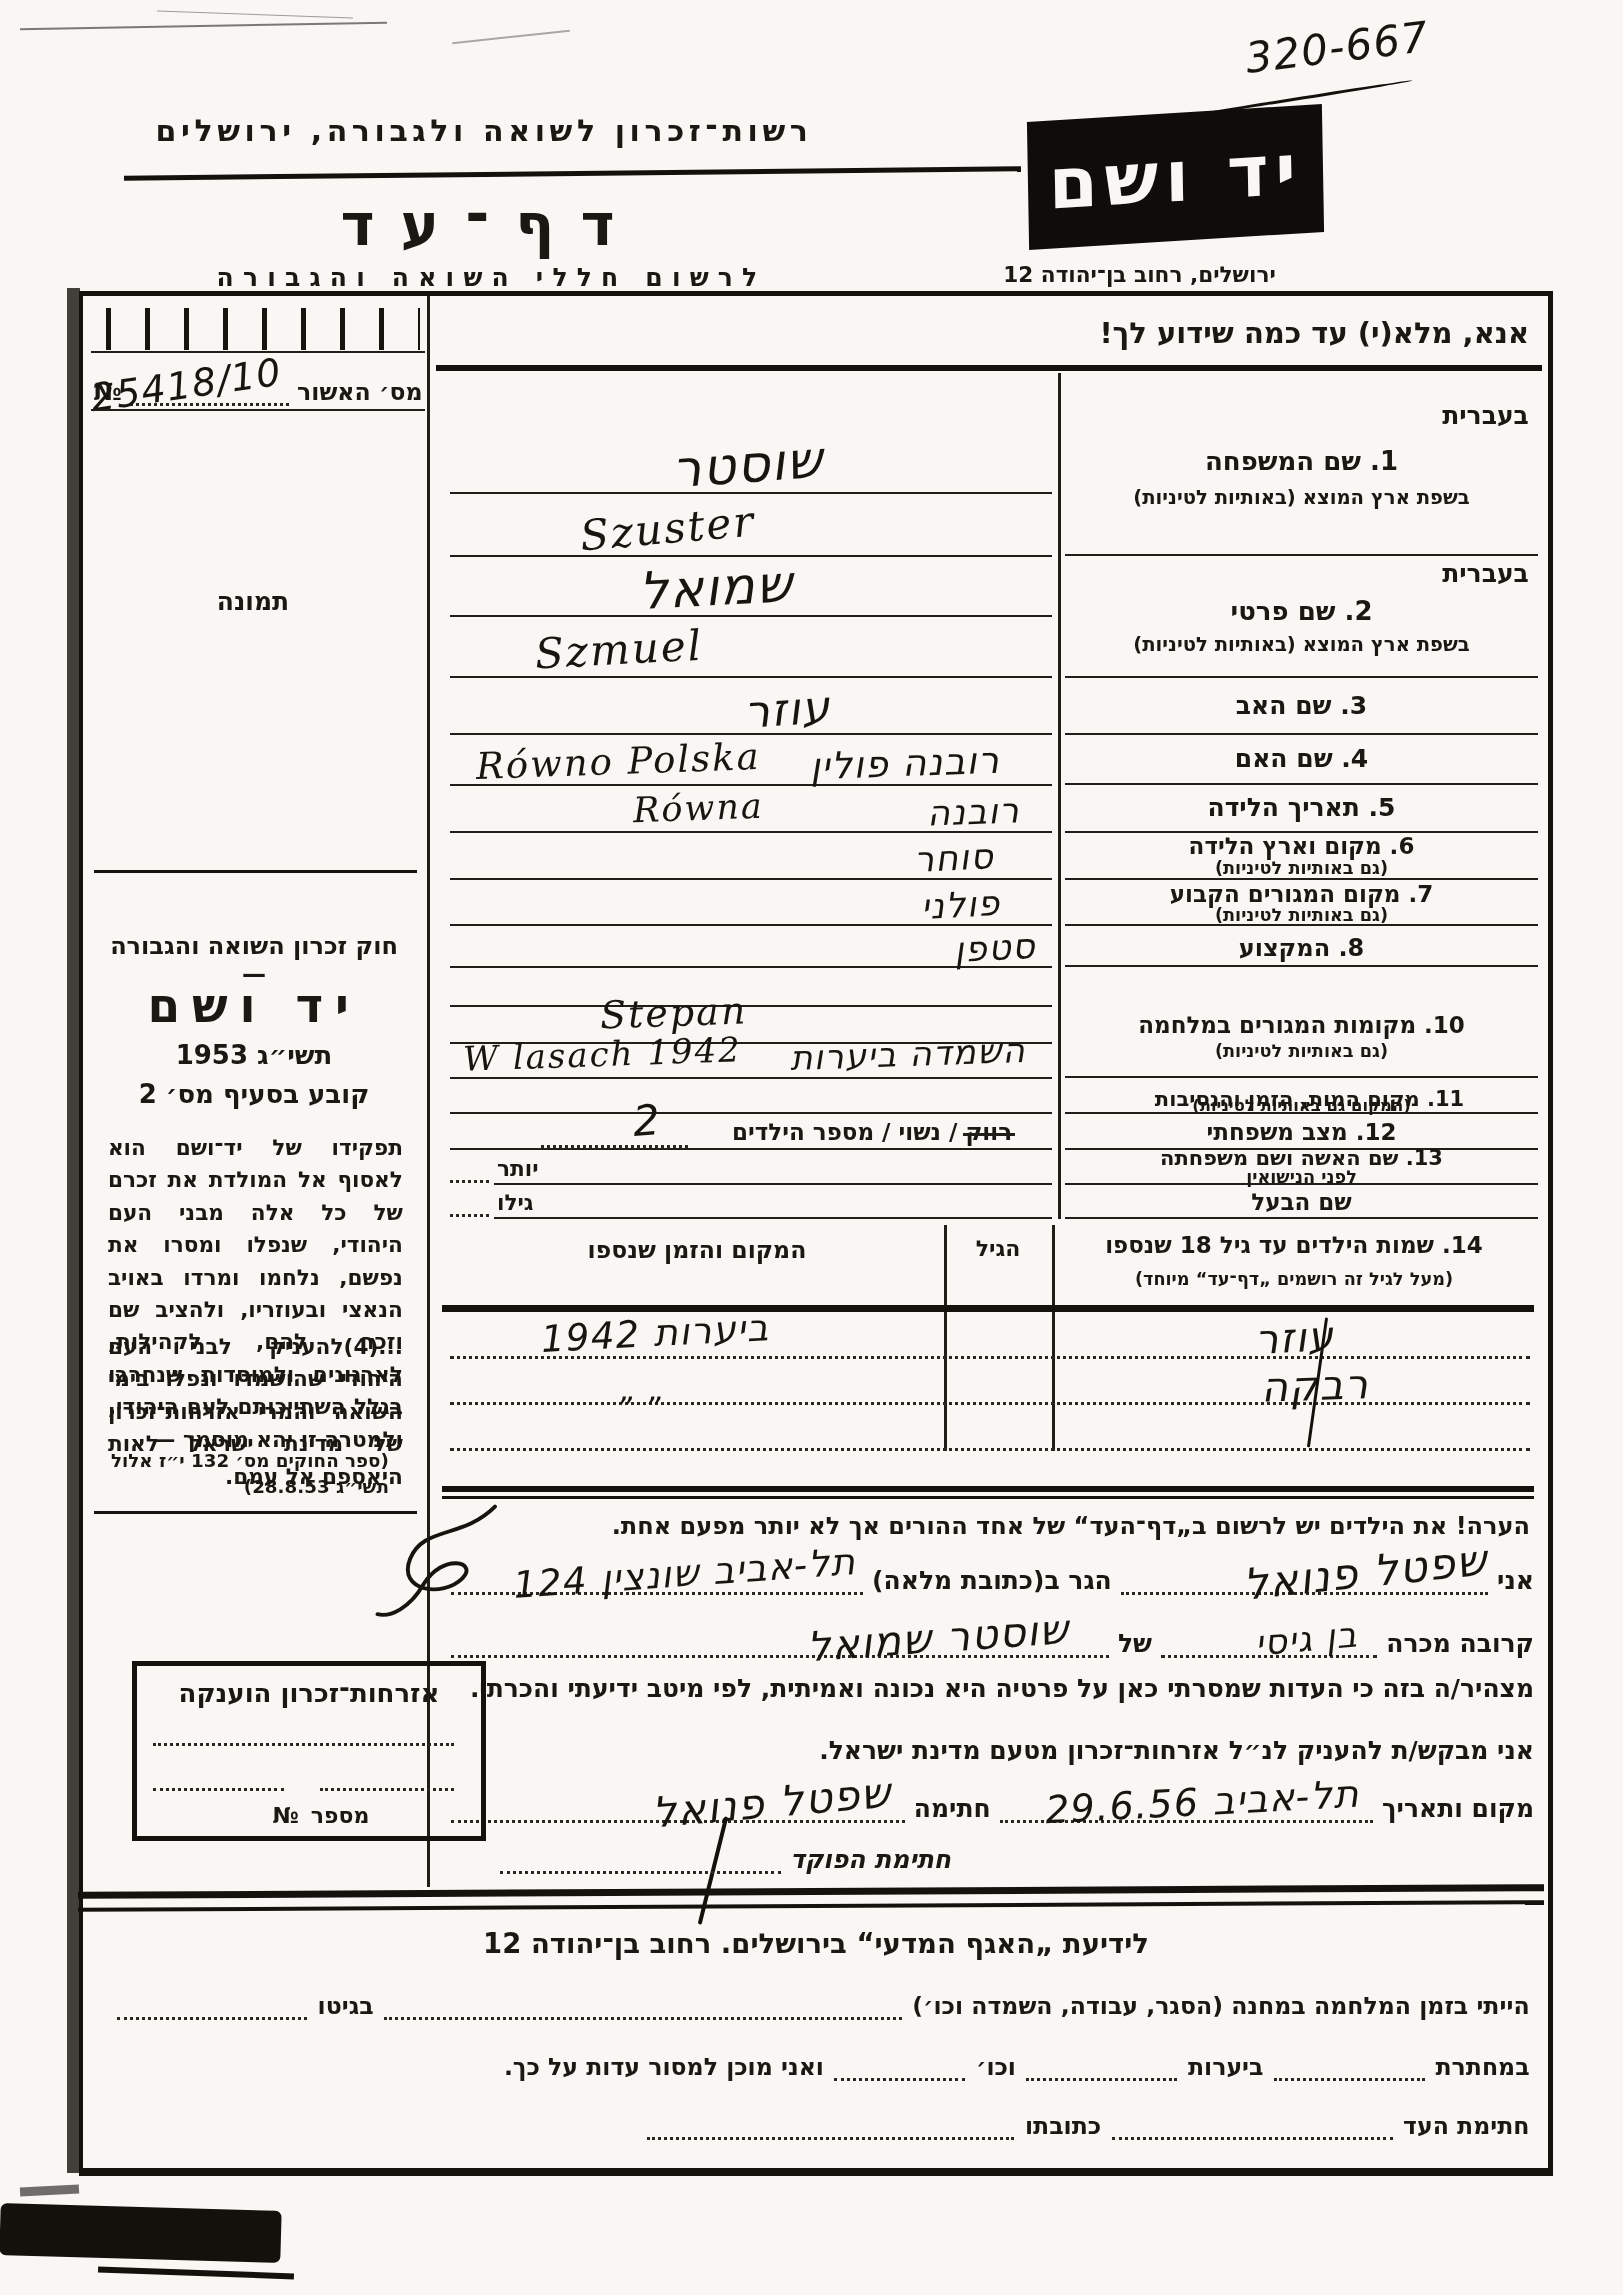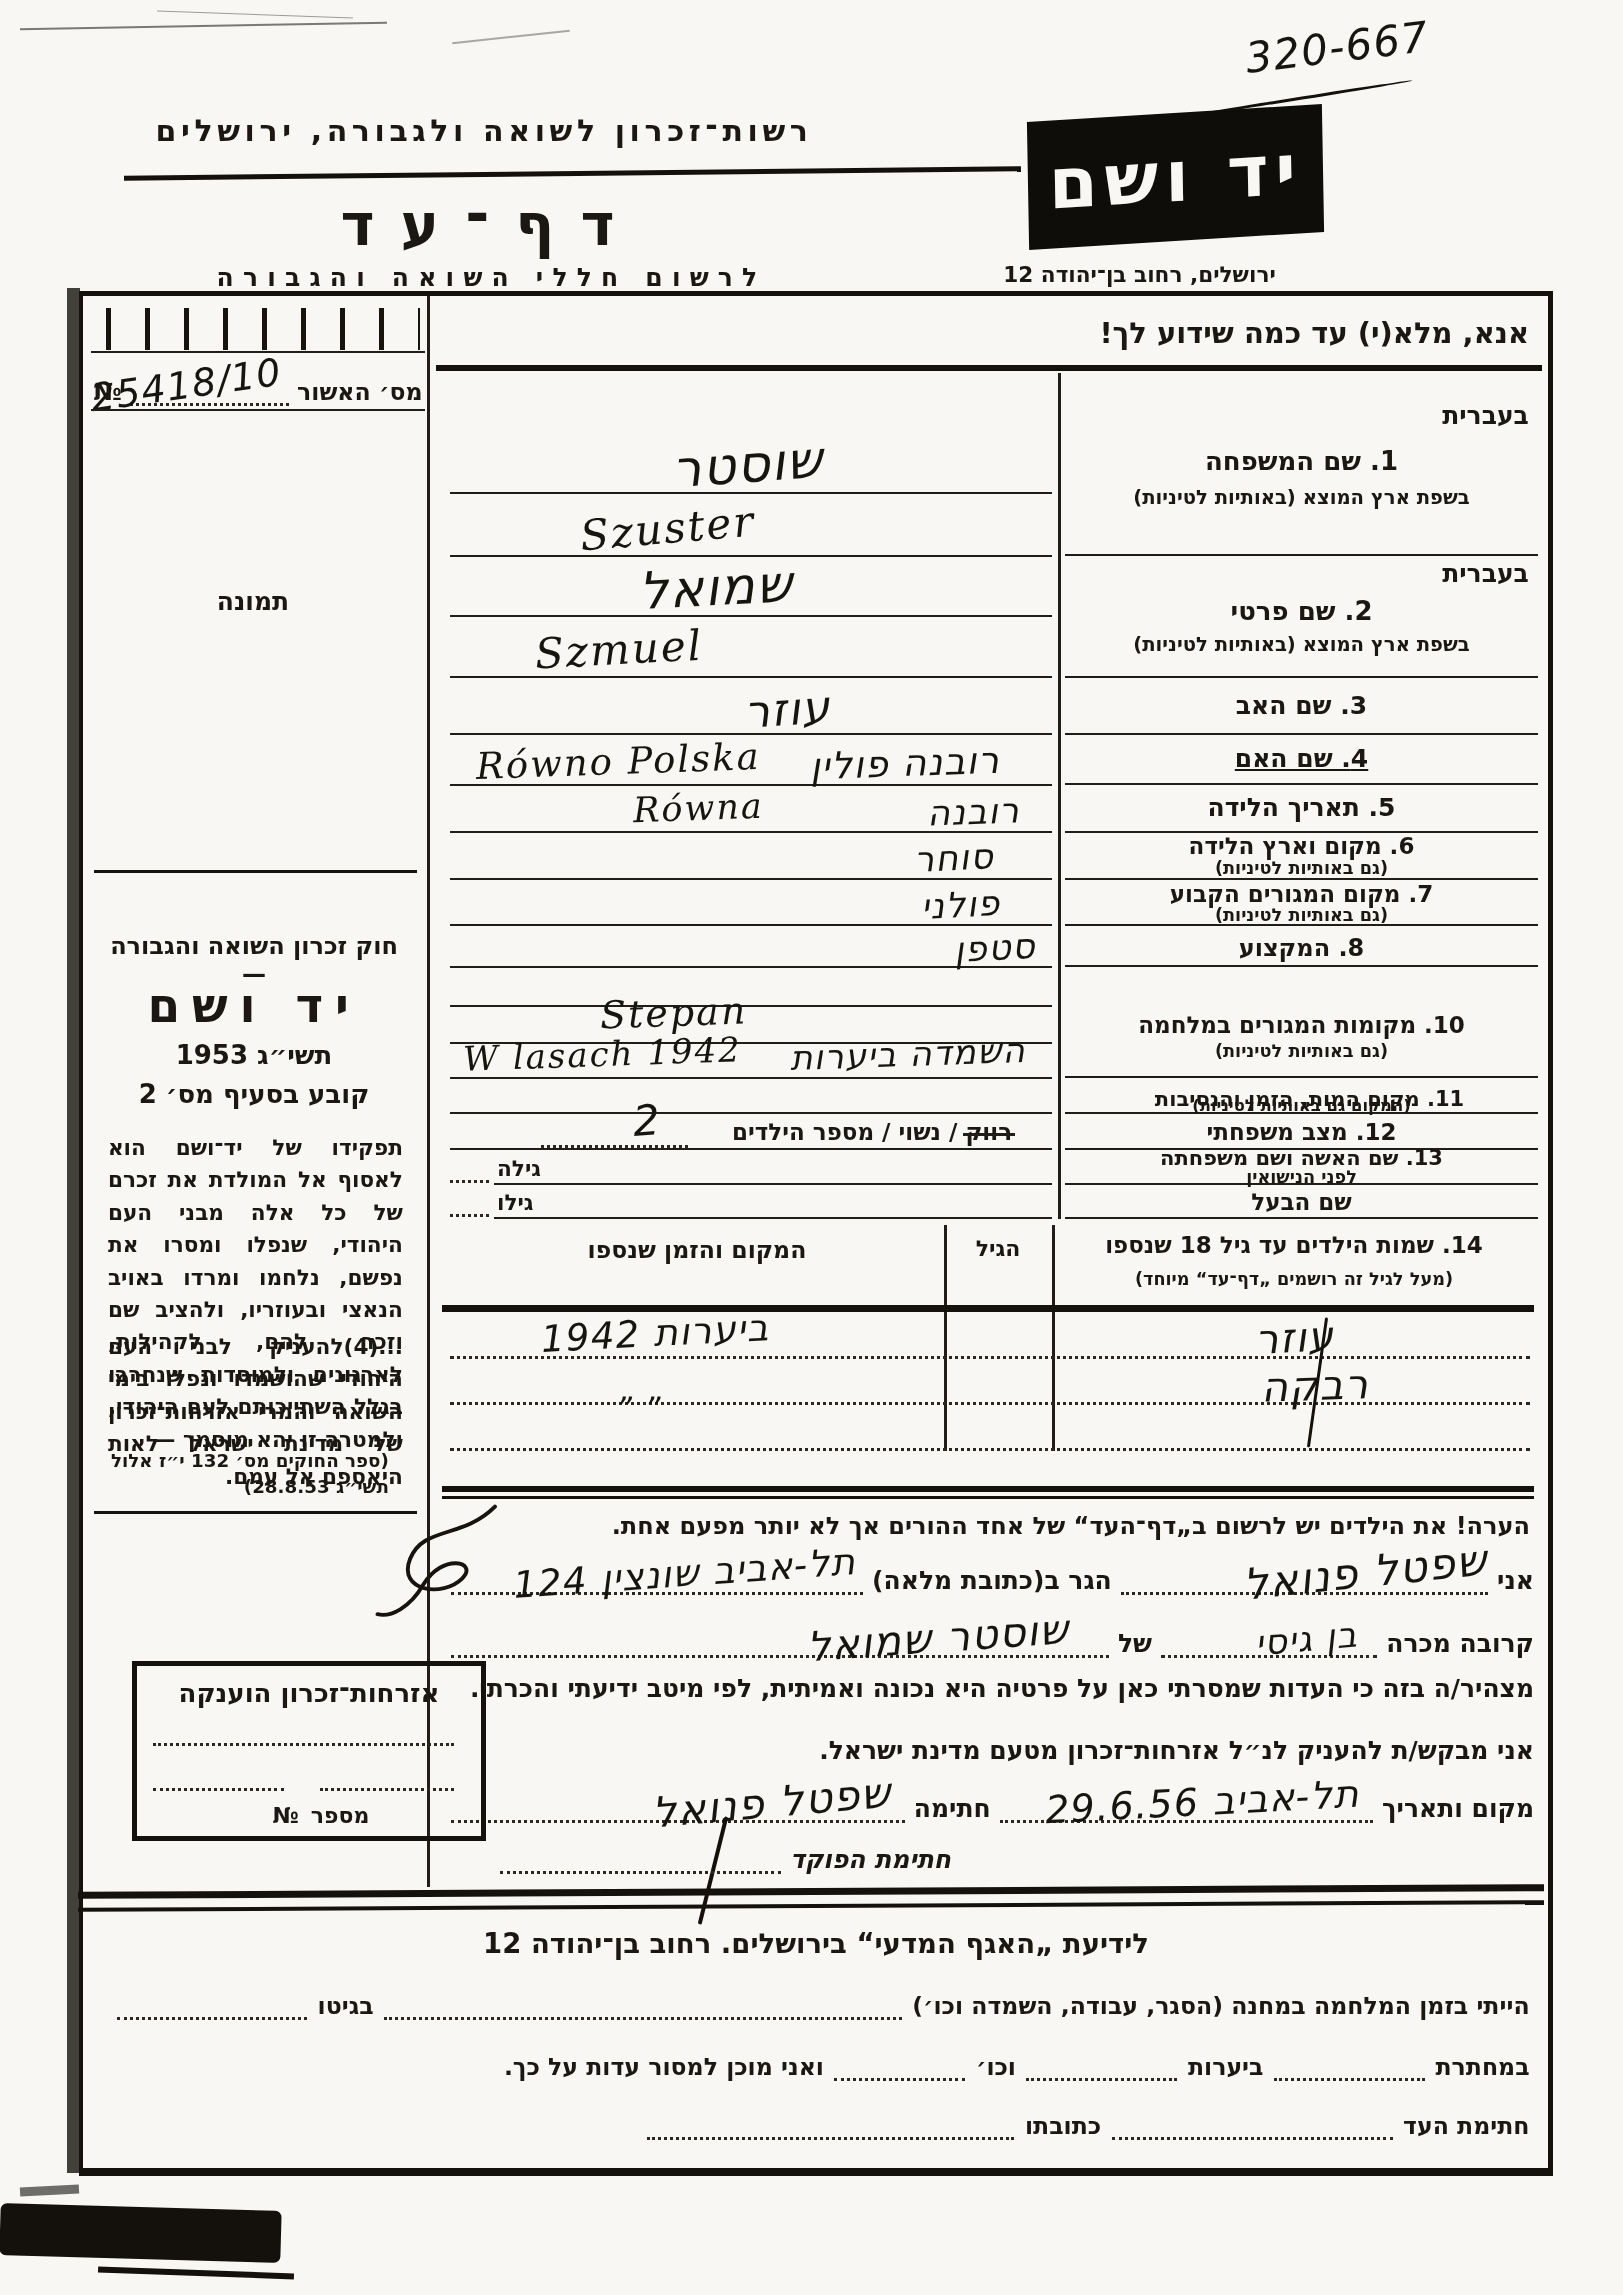--- a/index.html
+++ b/index.html
@@ -83,21 +83,21 @@
     </div>
     <div class="abs" style="left:982px;top:262px;width:473px;height:118px;border-bottom:2.6px solid #211d18;">
       <div class="abs p" style="right:9.2px;top:1.3px;font-size:25px;">בעברית</div>
       <div class="abs p ctr" style="left:0;top:38px;width:100%;font-size:26px;">2. שם פרטי</div>
       <div class="abs p ctr" style="left:0;top:75px;width:100%;font-size:19.6px;">בשפת ארץ המוצא (באותיות לטיניות)</div>
     </div>
     <div class="abs" style="left:982px;top:383px;width:473px;height:54px;border-bottom:2.6px solid #211d18;">
       <div class="abs p ctr" style="left:0;top:11.8px;width:100%;font-size:25px;">3. שם האב</div>
     </div>
     <div class="abs" style="left:982px;top:439px;width:473px;height:48px;border-bottom:2.6px solid #211d18;">
-      <div class="abs p ctr" style="left:0;top:9.2px;width:100%;font-size:25px;text-decoration:underline;">4. שם האם</div>
+      <div class="abs p ctr" style="left:0;top:9.2px;width:100%;font-size:25px;">4. שם האם</div>
     </div>
     <div class="abs" style="left:982px;top:490px;width:473px;height:45px;border-bottom:2.6px solid #211d18;">
       <div class="abs p ctr" style="left:0;top:6.5px;width:100%;font-size:25px;">5. תאריך הלידה</div>
     </div>
     <div class="abs" style="left:982px;top:537px;width:473px;height:45px;border-bottom:2.6px solid #211d18;">
       <div class="abs p ctr" style="left:0;top:0;width:100%;font-size:23px;">6. מקום וארץ הלידה</div>
       <div class="abs p ctr" style="left:0;top:25px;width:100%;font-size:17.7px;">(גם באותיות לטיניות)</div>
     </div>
     <div class="abs" style="left:982px;top:585px;width:473px;height:43px;border-bottom:2.6px solid #211d18;">
       <div class="abs p ctr" style="left:0;top:0;width:100%;font-size:23px;">7. מקום המגורים הקבוע</div>
@@ -142,21 +142,21 @@
     <div class="ln" style="left:367px;top:852px;width:602px;"></div>
     <div class="ln" style="left:411px;top:887px;width:558px;"></div>
     <div class="ln" style="left:411px;top:921px;width:558px;"></div>
     <div class="dotln" style="left:367px;top:884px;width:39px;"></div>
     <div class="dotln" style="left:367px;top:918px;width:39px;"></div>
 
     <div class="abs p" style="left:609px;top:823px;width:360px;font-size:23px;text-align:center;">
       <span class="strike">רווק</span><span> / נשוי / מספר הילדים</span>
     </div>
     <div class="dotln" style="left:458px;top:849px;width:147px;"></div>
-    <div class="abs p" style="left:414px;top:860px;font-size:21.6px;">גילה</div>
+    <div class="abs p" style="left:414px;top:860px;font-size:21.6px;">יותר</div>
     <div class="abs p" style="left:414px;top:894px;font-size:21.6px;">גילו</div>
 
     <div class="abs hw" style="left:589px;top:139px;font-size:51px;transform:rotate(-4deg);">שוסטר</div>
     <div class="abs hwl" style="left:497px;top:208px;font-size:42px;transform:rotate(-5deg);">Szuster</div>
     <div class="abs hw" style="left:556px;top:262px;font-size:51px;transform:rotate(-3deg);">שמואל</div>
     <div class="abs hwl" style="left:452px;top:329px;font-size:42px;transform:rotate(-3deg);">Szmuel</div>
     <div class="abs hw" style="left:661px;top:387px;font-size:45px;transform:rotate(-4deg);">עוזר</div>
     <div class="abs hw" style="left:727px;top:446px;font-size:37px;transform:rotate(-2deg);">רובנה פולין</div>
     <div class="abs hwl" style="left:393px;top:444px;font-size:37px;transform:rotate(-2deg);">Równo Polska</div>
     <div class="abs hw" style="left:844px;top:496px;font-size:35px;transform:rotate(-2deg);">רובנה</div>

